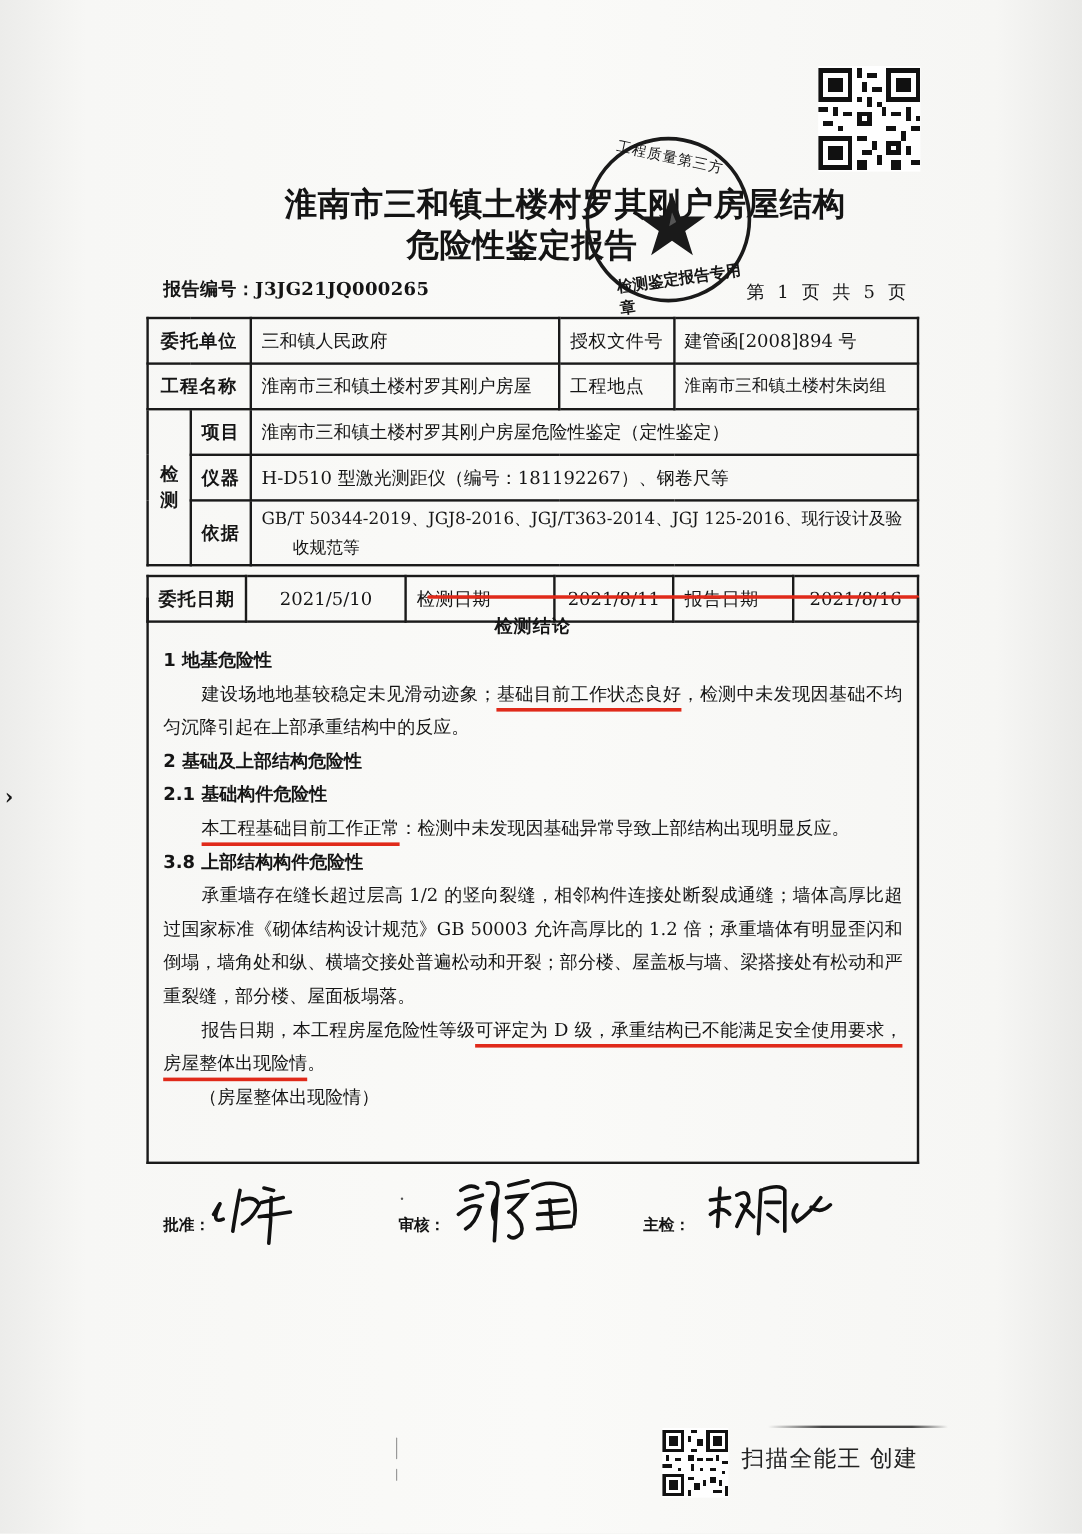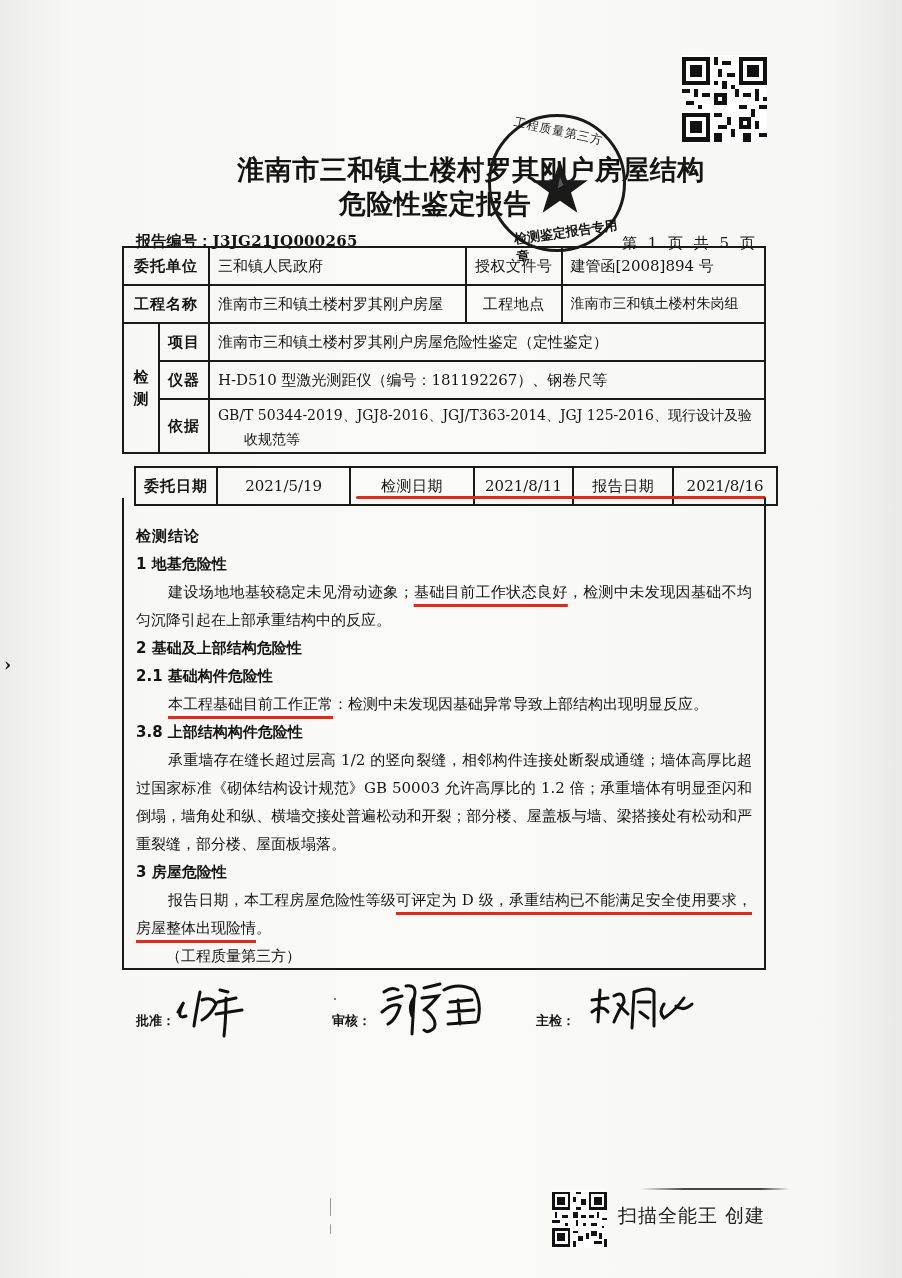--- a/index.html
+++ b/index.html
@@ -20,32 +20,32 @@
   .report-no { position: absolute; left: 136px; top: 232px; font-size: 15px; font-weight: bold; letter-spacing: 0.3px; }
   .page-of { position: absolute; left: 622px; top: 234px; font-size: 15px; letter-spacing: 3px; }
 
   
   .seal { position: absolute; left: 488px; top: 114px; width: 138px; height: 138px; border: 3px solid #1a1a1a; border-radius: 50%; }
   .seal-star { position: absolute; left: 40px; top: 42px; width: 58px; height: 56px; }
   .seal-text-top { position: absolute; left: 22px; top: 6px; font-size: 12px; transform: rotate(12deg); letter-spacing: 1px; font-family: "DejaVu Sans", sans-serif; }
   .seal-text-bottom { position: absolute; left: 24px; top: 106px; font-size: 13px; font-weight: bold; transform: rotate(-8deg); font-family: "DejaVu Sans", sans-serif; }
 
   
-  table.info { position: absolute; left: 122px; top: 246px; width: 644px; border-collapse: collapse; font-size: 15px; }
+  table.info { position: absolute; left: 122px; top: 264px; width: 644px; border-collapse: collapse; font-size: 15px; }
   table.info td { border: 2px solid #1a1a1a; padding: 0 8px; height: 38px; vertical-align: middle; }
   table.info td.lab { text-align: center; font-family: "DejaVu Sans", sans-serif; font-weight: bold; letter-spacing: 1px; white-space: nowrap; }
-  table.info td.lab2 { text-align: center; font-family: "DejaVu Sans", sans-serif; letter-spacing: 0.5px; white-space: nowrap; }
+  table.info td.lab2 { text-align: left; font-family: "DejaVu Sans", sans-serif; letter-spacing: 0.5px; white-space: nowrap; }
   table.info td.center { text-align: center; }
   table.info td.vert { text-align: center; font-family: "DejaVu Sans", sans-serif; font-weight: bold; width: 36px; padding: 0; line-height: 22px; }
   table.info td.tall { height: 54px; line-height: 24px; padding-top: 2px; }
   .indent2 { padding-left: 26px; display: inline-block; }
 
   
   .conclusion { position: absolute; left: 122px; top: 498px; width: 644px; height: 472px; border: 2px solid #1a1a1a; border-top: none; padding: 8px 12px 0 12px; font-size: 15px; line-height: 28px; }
-  .concl-title { font-family: "DejaVu Sans", sans-serif; font-weight: bold; letter-spacing: 1px; margin-top: 16px; }
+  .concl-title { text-align: center; font-family: "DejaVu Sans", sans-serif; font-weight: bold; letter-spacing: 1px; margin-top: 2px; }
   .sec { font-family: "DejaVu Sans", sans-serif; font-weight: bold; }
   .para { text-indent: 32px; text-align: justify; }
   .hl { text-decoration: underline; text-decoration-color: #e02a1a; text-decoration-thickness: 3px; text-underline-offset: 7px; }
   .note { padding-left: 30px; font-family: "DejaVu Sans", sans-serif; }
 
   
   .redline { position: absolute; height: 3px; background: #e02a1a; border-radius: 2px; }
 
   
   .sig-label { position: absolute; top: 1012px; font-size: 13px; font-weight: bold; font-family: "DejaVu Sans", sans-serif; }
@@ -161,54 +161,53 @@
     <tr>
       <td class="lab">依据</td>
       <td colspan="3" class="tall" style="font-size:14px;">
         <span>GB/T 50344-2019、JGJ8-2016、JGJ/T363-2014、JGJ 125-2016、现行设计及验</span><br>
         <span class="indent2">收规范等</span>
       </td>
     </tr>
   </tbody>
     </table>
 
-  <table class="info" style="top:466px;margin-left:12px;">
+  <table class="info" style="top:479px;">
     <colgroup>
       <col style="width:82px">
         <col style="width:134px">
         <col style="width:124px">
         <col style="width:100px">
         <col style="width:100px">
         <col style="width:104px">
     </colgroup>
     <tbody>
         <tr>
       <td class="lab">委托日期</td>
-      <td class="center">2021/5/19</td>
+      <td class="center">2021/5/10</td>
       <td class="lab2">检测日期</td>
       <td class="center">2021/8/11</td>
       <td class="lab2">报告日期</td>
       <td class="center">2021/8/16</td>
     </tr>
   </tbody>
     </table>
   <div class="redline" style="left:356px; top:496px; width:410px;"></div>
 
   <div class="conclusion">
     <div class="concl-title">检测结论</div>
     <div class="sec">1 地基危险性</div>
     <div class="para"><span>建设场地地基较稳定未见滑动迹象；</span><span class="hl">基础目前工作状态良好</span><span>，检测中未发现因基础不均匀沉降引起在上部承重结构中的反应。</span></div>
     <div class="sec">2 基础及上部结构危险性</div>
     <div class="sec">2.1 基础构件危险性</div>
     <div class="para"><span class="hl">本工程基础目前工作正常</span><span>：检测中未发现因基础异常导致上部结构出现明显反应。</span></div>
     <div class="sec">3.8 上部结构构件危险性</div>
     <div class="para">承重墙存在缝长超过层高 1/2 的竖向裂缝，相邻构件连接处断裂成通缝；墙体高厚比超过国家标准《砌体结构设计规范》GB 50003 允许高厚比的 1.2 倍；承重墙体有明显歪闪和倒塌，墙角处和纵、横墙交接处普遍松动和开裂；部分楼、屋盖板与墙、梁搭接处有松动和严重裂缝，部分楼、屋面板塌落。</div>
-    <div class="sec">3 房屋危险性</div>
     <div class="para"><span>报告日期，本工程房屋危险性等级</span><span class="hl">可评定为 D 级，承重结构已不能满足安全使用要求，房屋整体出现险情</span><span>。</span></div>
-    <div class="note">（工程质量第三方）</div>
+    <div class="note">（房屋整体出现险情）</div>
   </div>
 
   <div class="sig-label" style="left:136px;">批准：</div>
   <div class="sig" style="left:172px; top:982px;">
     <svg width="96" height="56" viewBox="0 0 96 56">
         <path d="M6 30 Q14 16 10 24 Q4 38 14 34 M28 10 Q24 30 22 44 M30 18 Q40 14 44 22 Q38 34 30 38 M48 8 L56 10 M46 20 L64 16 M54 16 Q54 36 52 54 M44 32 L70 28" fill="none" stroke="#111" stroke-width="3" stroke-linecap="round"></path>
       </svg>
   </div>
   <div class="sig-label" style="left:332px;">审核：</div>
   <div class="sig" style="left:378px; top:976px;">

